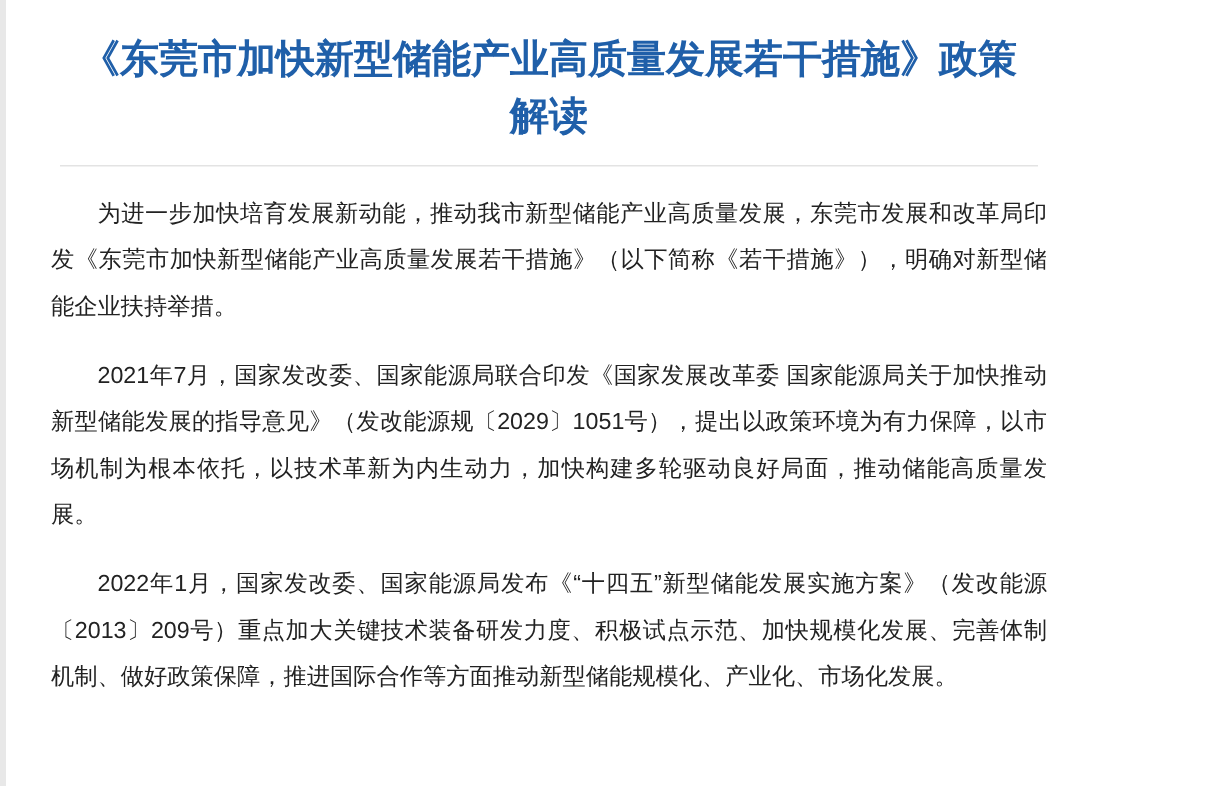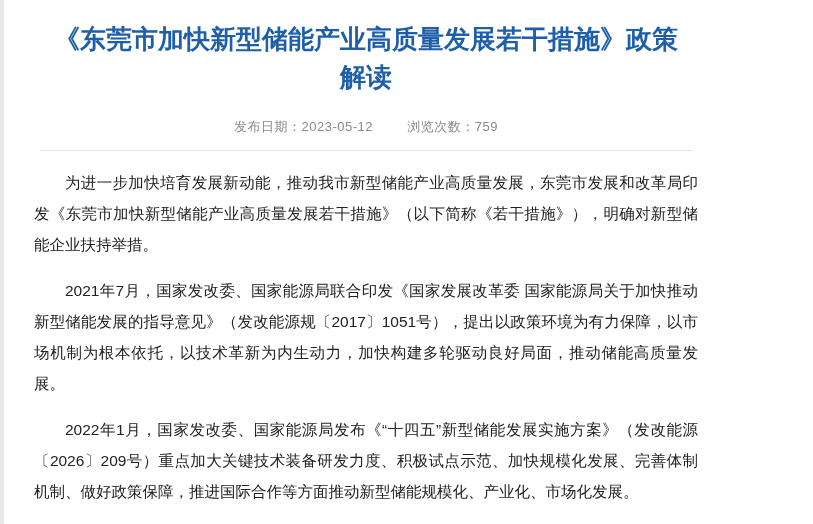--- a/index.html
+++ b/index.html
@@ -77,28 +77,23 @@
 </head>
 <body>
 
 <div class="page">
   <div class="left-rule"></div>
 
   <div class="content">
 
     <h1 class="doc-title">《东莞市加快新型储能产业高质量发展若干措施》政策解读</h1>
 
-    <div class="meta">
-      <span>发布日期：2023-05-12</span>
-      <span class="meta-gap"></span>
-      <span>浏览次数：759</span>
-    </div>
 
     <div class="divider"></div>
 
     <div class="body-text">
       <p class="para">为进一步加快培育发展新动能，推动我市新型储能产业高质量发展，东莞市发展和改革局印发《东莞市加快新型储能产业高质量发展若干措施》（以下简称《若干措施》），明确对新型储能企业扶持举措。</p>
-      <p class="para">2021年7月，国家发改委、国家能源局联合印发《国家发展改革委 国家能源局关于加快推动新型储能发展的指导意见》（发改能源规〔2017〕1051号），提出以政策环境为有力保障，以市场机制为根本依托，以技术革新为内生动力，加快构建多轮驱动良好局面，推动储能高质量发展。</p>
-      <p class="para">2022年1月，国家发改委、国家能源局发布《“十四五”新型储能发展实施方案》（发改能源〔2026〕209号）重点加大关键技术装备研发力度、积极试点示范、加快规模化发展、完善体制机制、做好政策保障，推进国际合作等方面推动新型储能规模化、产业化、市场化发展。</p>
+      <p class="para">2021年7月，国家发改委、国家能源局联合印发《国家发展改革委 国家能源局关于加快推动新型储能发展的指导意见》（发改能源规〔2029〕1051号），提出以政策环境为有力保障，以市场机制为根本依托，以技术革新为内生动力，加快构建多轮驱动良好局面，推动储能高质量发展。</p>
+      <p class="para">2022年1月，国家发改委、国家能源局发布《“十四五”新型储能发展实施方案》（发改能源〔2013〕209号）重点加大关键技术装备研发力度、积极试点示范、加快规模化发展、完善体制机制、做好政策保障，推进国际合作等方面推动新型储能规模化、产业化、市场化发展。</p>
     </div>
 
   </div>
 </div>
 
 </body></html>

